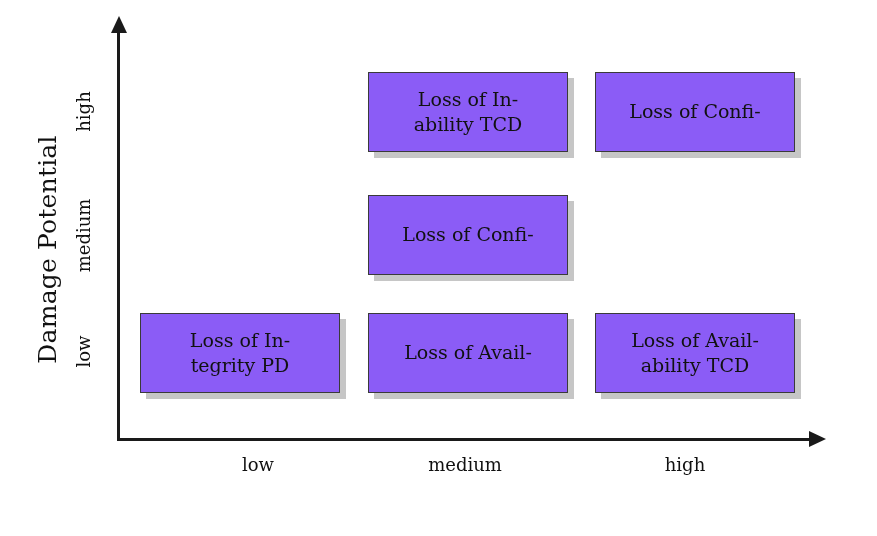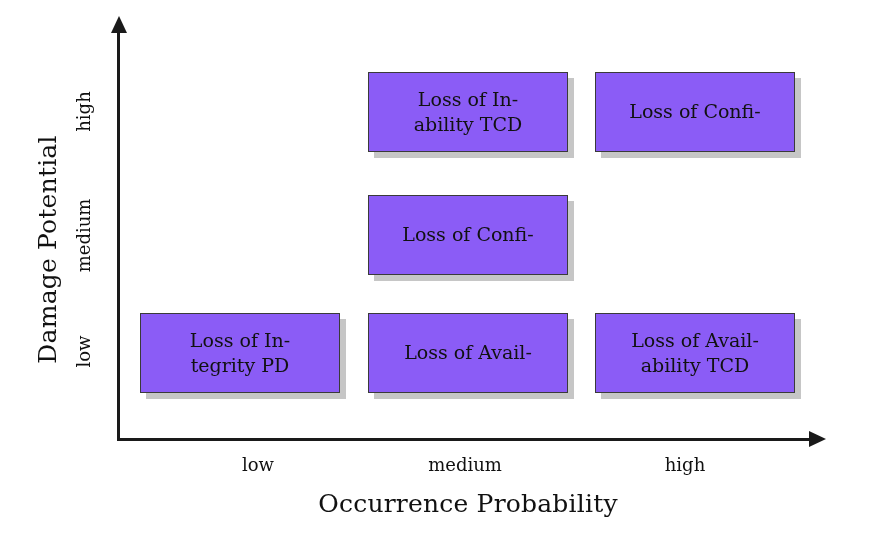--- a/index.html
+++ b/index.html
@@ -140,21 +140,20 @@
 <body>
 
 <div id="canvas">
 
   <div class="axis-line" id="y-axis-line"></div>
   <div class="arrow-head" id="y-axis-arrow"></div>
   <div class="axis-line" id="x-axis-line"></div>
   <div class="arrow-head" id="x-axis-arrow"></div>
 
   <div id="y-axis-title">Damage Potential</div>
-  <div id="x-axis-title">Occurrence Probability</div>
 
   <div class="y-tick y-tick-0">low</div>
   <div class="y-tick y-tick-1">medium</div>
   <div class="y-tick y-tick-2">high</div>
 
   <div class="x-tick x-tick-0">low</div>
   <div class="x-tick x-tick-1">medium</div>
   <div class="x-tick x-tick-2">high</div>
 
   <div class="risk-box col-medium row-high">

